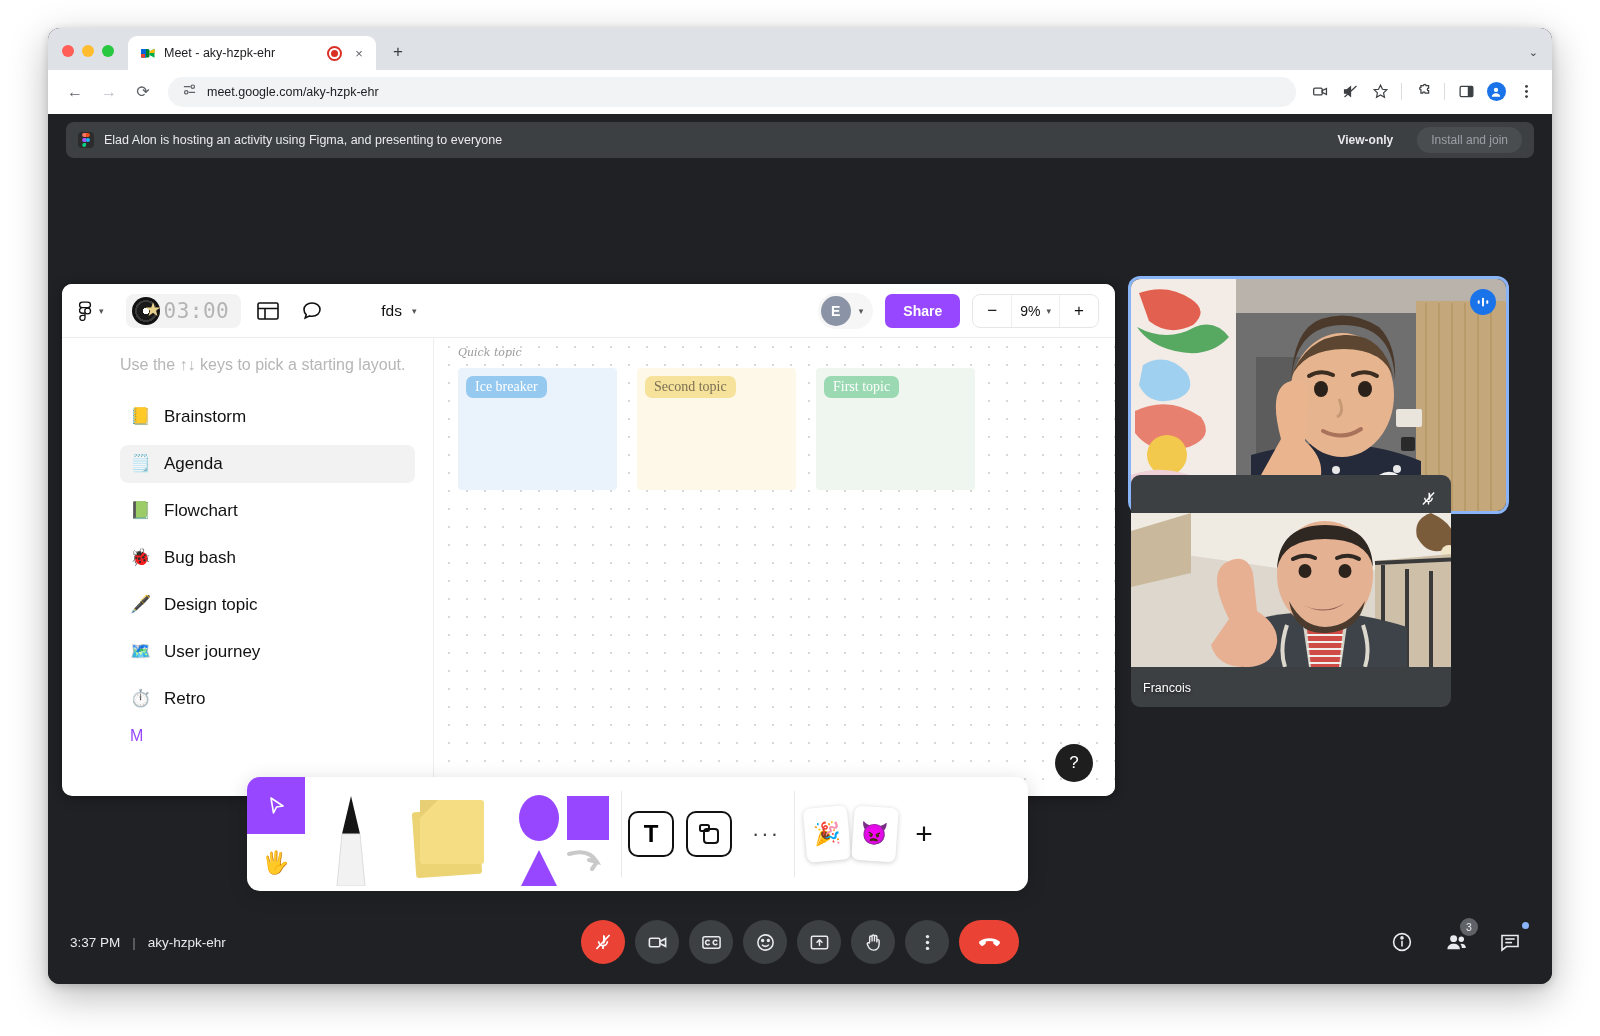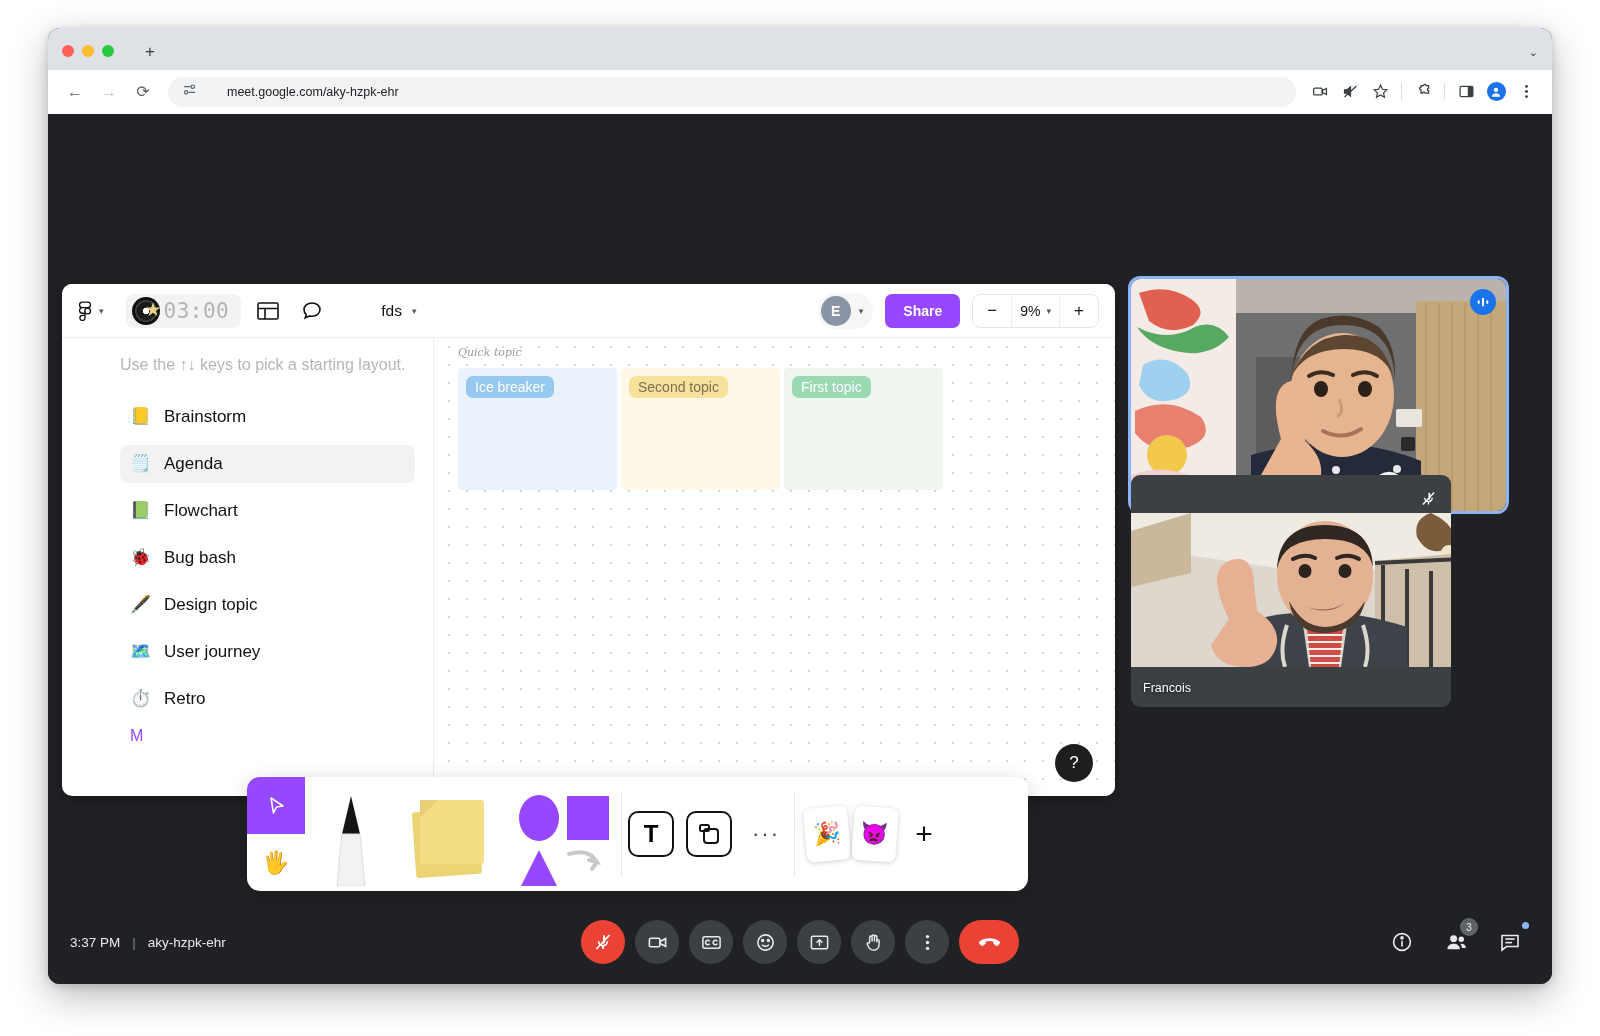--- a/index.html
+++ b/index.html
@@ -46,21 +46,21 @@
   .omnibar {
     height: 44px; background:#fff; display:flex; align-items:center; gap:4px;
     padding: 0 12px; border-bottom: 1px solid #0000;
   }
   .navbtn { width:30px;height:30px;display:flex;align-items:center;justify-content:center;color:#5f6368;flex:none;}
   .navbtn.dim{color:#bdc1c6;}
   .urlbox {
     flex:1; height:30px; background:#f1f3f4; border-radius:16px;
     display:flex; align-items:center; gap:10px; padding: 0 14px; margin: 0 6px;
   }
-  .url-text { font-size:12.5px; color:#202124;margin-left:20px; }
+  .url-text { font-size:12.5px; color:#202124; }
   .omni-icons{display:flex;align-items:center;gap:2px;}
   .oi{width:28px;height:28px;display:flex;align-items:center;justify-content:center;color:#3c4043;flex:none;}
   .vdiv{width:1px;height:17px;background:#dadce0;margin:0 5px;}
   .avatar-sm{width:19px;height:19px;border-radius:50%;background:#1a73e8;display:flex;align-items:center;justify-content:center;}
 
   
   .meet { position:absolute; left:0; right:0; top:86px; bottom:0; background:#202124; }
 
   
   .banner {
@@ -101,21 +101,21 @@
     background-size: 18px 18px; margin-left: 36px;}
   .fj-panel{position:absolute;left:0;top:0;width:336px;height:100%;background:#fff;border-right:1px solid #eee;padding:16px 18px 0 22px;}
   .panel-hint{font-size:16px;line-height:1.35;color:#b6b6b6;margin-bottom:22px;}
   .tpl{display:flex;align-items:center;gap:14px;height:38px;padding:0 10px;border-radius:8px;margin-bottom:9px;font-size:17px;color:#111;}
   .tpl.sel{background:#f2f2f2;}
   .tpl .emo{font-size:17px;width:20px;text-align:center;}
   .more-link{color:#9747ff;font-size:16px;padding-left:10px;}
 
   .canvas-area{position:absolute;left:336px;top:0;right:0;bottom:0;overflow:hidden;}
   .quick-label{position:absolute;left:24px;top:8px;font-size:11px;color:#9a9a9a;font-family:"DejaVu Serif",serif;font-style:italic;}
-  .cols{position:absolute;left:24px;top:30px;display:flex;gap:4px;}
+  .cols{position:absolute;left:24px;top:30px;display:flex;gap:20px;font-family:Liberation Serif, serif;}
   .col{width:159px;height:122px;border-radius:4px;padding:8px;}
   .col.blue{background:#eaf3fb;}
   .col.green{background:#eef6ef;}
   .col.yellow{background:#fdf8e8;}
   .pill{display:inline-block;padding:3px 9px;border-radius:7px;font-size:14px;}
   .pill.blue{background:#95c9f0;color:#fff;}
   .pill.green{background:#9ad9b2;color:#fff;}
   .pill.yellow{background:#f6e29a;color:#7a7054;}
 
   .fj-help{position:absolute;right:22px;bottom:14px;width:38px;height:38px;border-radius:50%;background:#1e1e1e;color:#fff;display:flex;align-items:center;justify-content:center;font-size:17px;}
@@ -165,20 +165,36 @@
 
 <div id="root">
  <div class="browser">
 
   <div class="tabstrip">
     <div class="traffic">
       <span class="dot red"></span>
       <span class="dot yellow"></span>
       <span class="dot green"></span>
     </div>
+    <div class="tab">
+      <span class="tab-favicon">
+        <svg width="16" height="16" viewBox="0 0 16 16">
+          <rect x="1" y="4" width="8.5" height="8.5" rx="1.5" fill="#00832d"></rect>
+          <rect x="1" y="4" width="5" height="8.5" fill="#0066da"></rect>
+          <path d="M9.5 6.5 L14.5 3.8 V12.7 L9.5 10 Z" fill="#00ac47"></path>
+          <path d="M9.5 6.5 L14.5 3.8 V8 H9.5 Z" fill="#ffba00"></path>
+          <rect x="1" y="9" width="4" height="3.5" fill="#e94235"></rect>
+        </svg>
+      </span>
+      <span class="tab-title">Meet - aky-hzpk-ehr</span>
+      <span class="rec-dot">
+            <i></i>
+          </span>
+      <span class="tab-close">×</span>
+    </div>
     <div class="newtab">+</div>
     <div class="tabstrip-right">⌄</div>
   </div>
 
   <div class="omnibar">
     <div class="navbtn">←</div>
     <div class="navbtn dim">→</div>
     <div class="navbtn">⟳</div>
     <div class="urlbox">
       <span>
@@ -235,20 +251,34 @@
               <circle cx="10" cy="4" r="1.7"></circle>
               <circle cx="10" cy="10" r="1.7"></circle>
               <circle cx="10" cy="16" r="1.7"></circle>
             </svg>
       </div>
     </div>
   </div>
 
   <div class="meet">
 
+    <div class="banner">
+      <span class="figma-chip">
+        <svg width="10" height="14" viewBox="0 0 12 18">
+          <circle cx="8.5" cy="9" r="2.6" fill="#19bcfe"></circle>
+          <path d="M3.5 0h2.6v5H3.5a2.5 2.5 0 0 1 0-5z" fill="#ff7262"></path>
+          <path d="M6.1 0h2.4a2.5 2.5 0 0 1 0 5H6.1z" fill="#f24e1e"></path>
+          <path d="M3.5 6.5h2.6v5H3.5a2.5 2.5 0 0 1 0-5z" fill="#a259ff"></path>
+          <path d="M3.5 13h2.6v2.5a2.5 2.5 0 1 1-2.6-2.5z" fill="#0acf83"></path>
+        </svg>
+      </span>
+      <span class="banner-text">Elad Alon is hosting an activity using Figma, and presenting to everyone</span>
+      <span class="banner-viewonly">View-only</span>
+      <span class="banner-btn">Install and join</span>
+    </div>
 
     <div class="figjam">
 
       <div class="fj-toolbar">
         <div class="fj-logo">
           <svg width="14" height="20" viewBox="0 0 12 18" fill="none" stroke="#111" stroke-width="1.2">
             <circle cx="8.4" cy="9" r="2.6"></circle>
             <path d="M3.6 1h4.8M3.6 1a2.5 2.5 0 0 0 0 5M8.4 1a2.5 2.5 0 0 1 0 5M3.6 6h4.8M3.6 6a2.5 2.5 0 0 0 0 5h2.2M6 11v4.2a2.3 2.3 0 1 1-2.3-2.3H6"></path>
           </svg>
           <span class="chev">▾</span>

